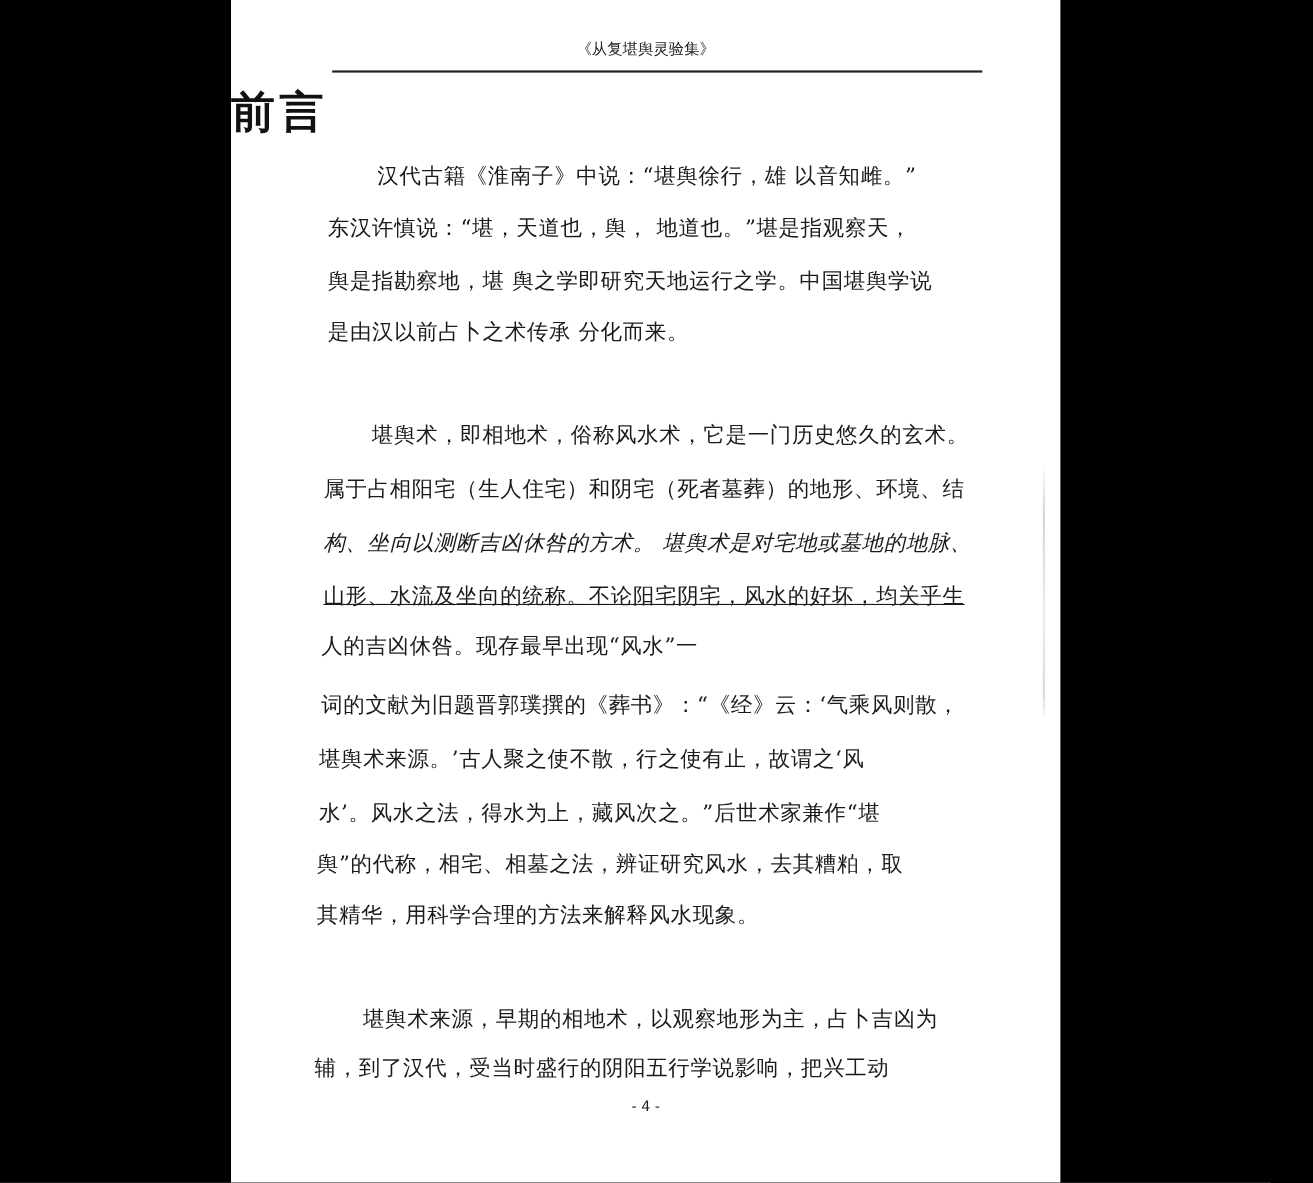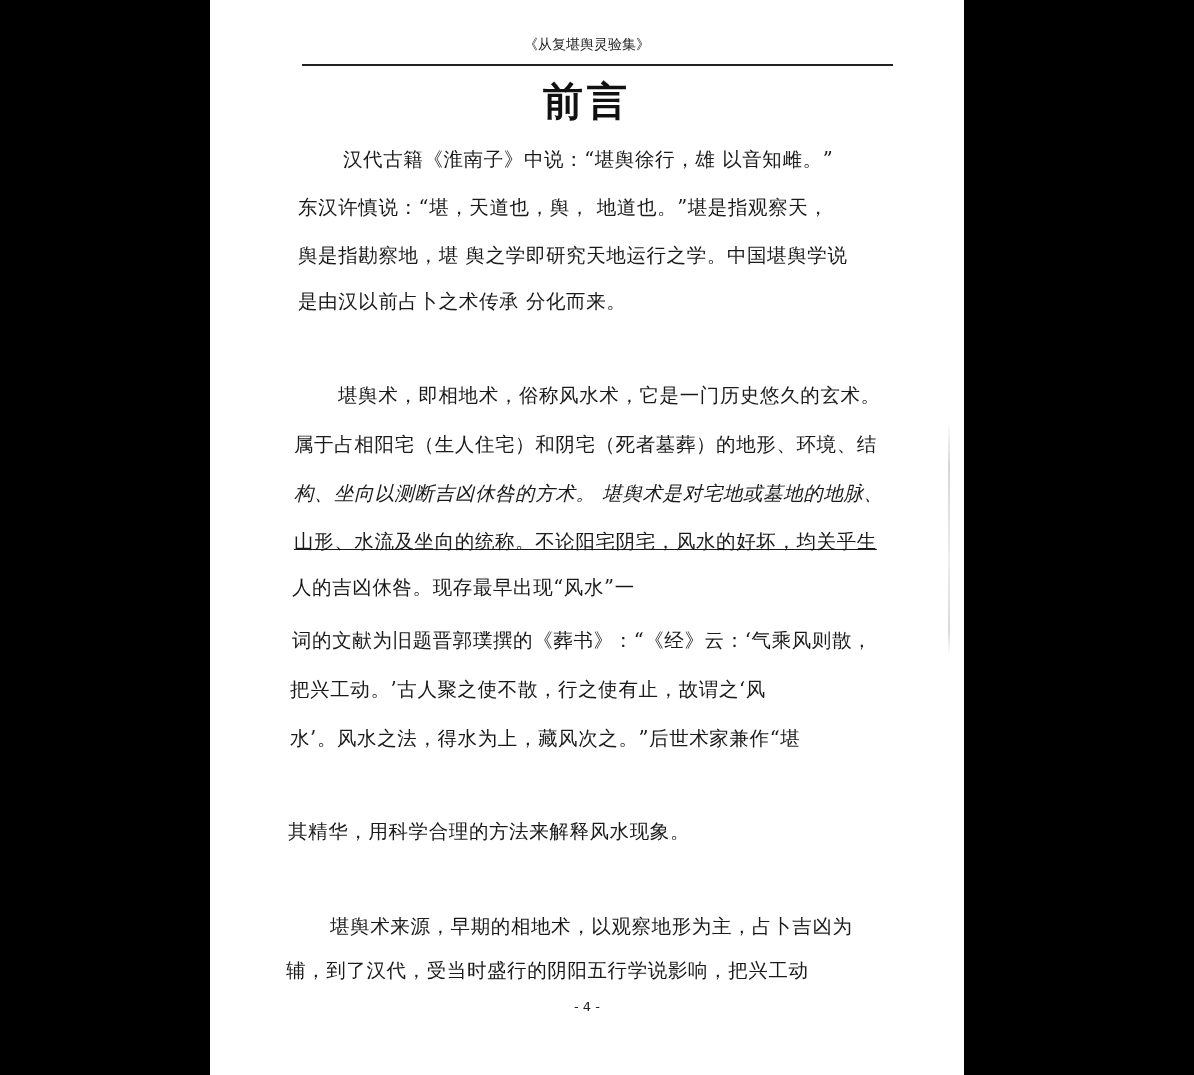--- a/index.html
+++ b/index.html
@@ -45,21 +45,20 @@
       width: 591px;
       top: 64px;
       height: 0;
       border-top: 2px solid #222;
     }
     .chapter-title {
       position: absolute;
       left: 0;
       width: 100%;
       top: 74px;
-      text-align: center;
       font-size: 40px;
       font-weight: bold;
       letter-spacing: 4px;
       color: #111;
     }
     .line {
       position: absolute;
       white-space: nowrap;
       font-size: 19.5px;
       color: #1a1a1a;
@@ -99,22 +98,23 @@
     <div class="line" style="left:88px; top:194px;">东汉许慎说：“堪，天道也，舆，  地道也。”堪是指观察天，</div>
     <div class="line" style="left:88px; top:242px;">舆是指勘察地，堪 舆之学即研究天地运行之学。中国堪舆学说</div>
     <div class="line" style="left:88px; top:288px;">是由汉以前占卜之术传承 分化而来。</div>
 
     <div class="line" style="left:128px; top:382px;">堪舆术，即相地术，俗称风水术，它是一门历史悠久的玄术。</div>
     <div class="line" style="left:84px; top:431px;">属于占相阳宅（生人住宅）和阴宅（死者墓葬）的地形、环境、结</div>
     <div class="line" style="left:84px; top:480px;font-style:italic;">构、坐向以测断吉凶休咎的方术。 堪舆术是对宅地或墓地的地脉、</div>
     <div class="line" style="left:84px; top:528px;text-decoration:underline;">山形、水流及坐向的统称。不论阳宅阴宅，风水的好坏，均关乎生</div>
     <div class="line" style="left:82px; top:574px;">人的吉凶休咎。现存最早出现“风水”一</div>
     <div class="line" style="left:82px; top:627px;">词的文献为旧题晋郭璞撰的《葬书》：“《经》云：‘气乘风则散，</div>
-    <div class="line" style="left:80px; top:676px;">把兴工动。’古人聚之使不散，行之使有止，故谓之‘风</div>
+    <div class="line" style="left:80px; top:676px;">堪舆术来源。’古人聚之使不散，行之使有止，故谓之‘风</div>
     <div class="line" style="left:80px; top:725px;">水’。风水之法，得水为上，藏风次之。”后世术家兼作“堪</div>
+    <div class="line" style="left:78px; top:772px;">舆”的代称，相宅、相墓之法，辨证研究风水，去其糟粕，取</div>
     <div class="line" style="left:78px; top:818px;">其精华，用科学合理的方法来解释风水现象。</div>
 
     <div class="line" style="left:120px; top:913px;">堪舆术来源，早期的相地术，以观察地形为主，占卜吉凶为</div>
     <div class="line" style="left:76px; top:957px;">辅，到了汉代，受当时盛行的阴阳五行学说影响，把兴工动</div>
 
     <div class="page-number">- 4 -</div>
 
     <div class="scan-artifact"></div>
   </div>
 </div>

